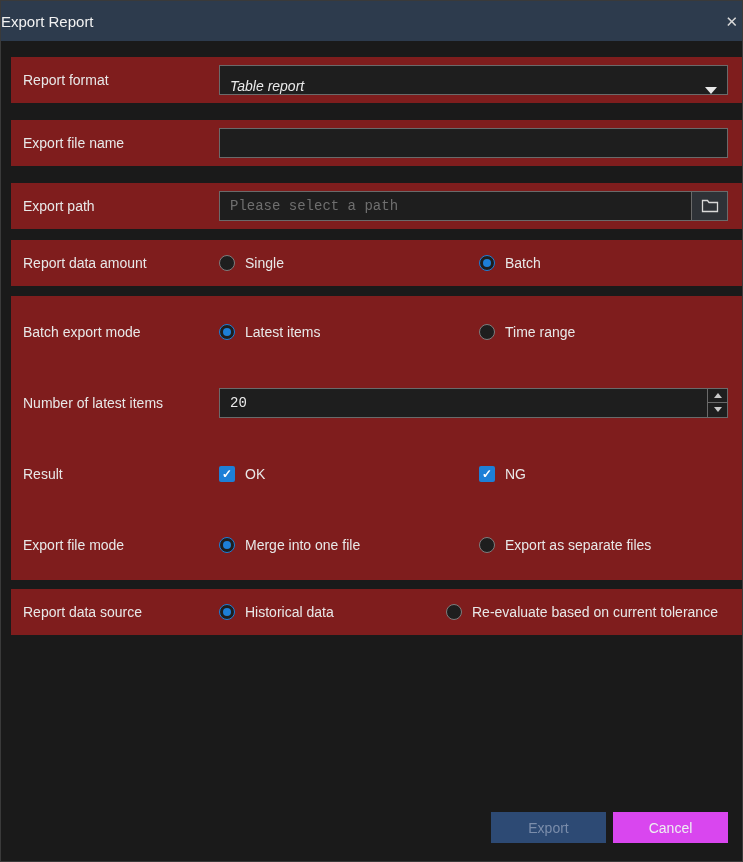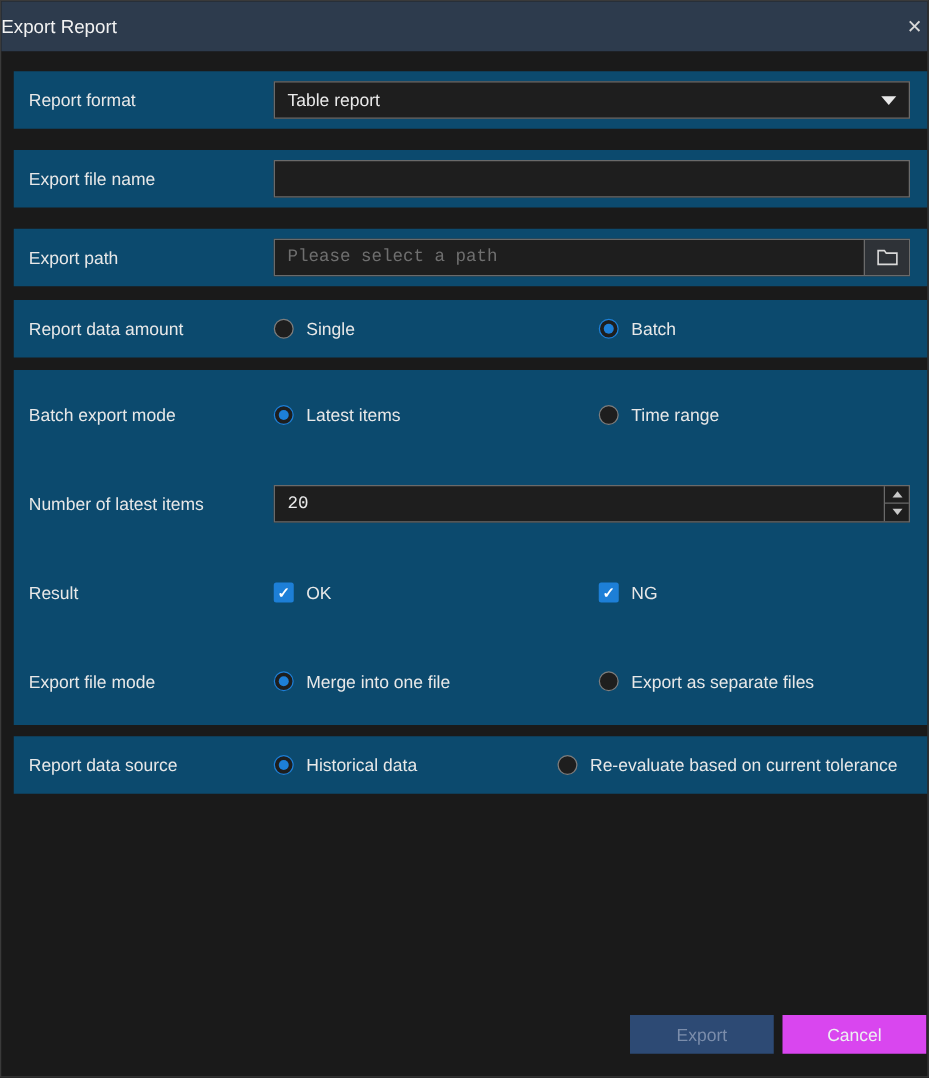--- a/index.html
+++ b/index.html
@@ -18,21 +18,21 @@
     background:#2d3b4d;
     display:flex; align-items:center; justify-content:space-between;
     padding:0 0;
   }
   .titlebar .title { font-size:15px; color:#f2f2f2; }
   .titlebar .close { color:#d8d8d8; font-size:15px; cursor:pointer; line-height:1; padding:2px 4px; }
 
   
   .content { padding-top:16px; }
   .panel {
-    background:#0c4a6e;
+    background:#7f1d1d;
     margin-left:10px;
   }
   .panel.mb17 { margin-bottom:17px; }
   .panel.mb11 { margin-bottom:11px; }
   .panel.mb10 { margin-bottom:10px; }
   .panel.mb9  { margin-bottom:9px; }
   .row {
     height:46px;
     display:flex; align-items:center;
     padding-left:12px;
@@ -68,23 +68,24 @@
     color:#eaeaea;
     font-size:14px;
     font-family:Liberation Mono, monospace;
     padding:0 10px;
     min-width:0;
   }
   input.plain::placeholder { color:#6f6f6f; }
   .inputwrap { display:flex; align-items:stretch; padding:0; }
 
   .dropdown {
-    display:flex; align-items:center; justify-content:space-between;
+    display:flex; align-items:flex-end; justify-content:space-between;
     padding:0 10px;
     cursor:pointer;
+    font-style:italic;
   }
   .chev {
     width:0; height:0;
     border-left:6px solid transparent;
     border-right:6px solid transparent;
     border-top:7px solid #e8e8e8;
   }
 
   
   .folder-btn {
@@ -146,21 +147,21 @@
     color:#ffffff;
     font-size:12px; font-weight:bold;
     display:flex; align-items:center; justify-content:center;
     line-height:1;
   }
   .opt-label { margin-left:10px; font-size:14px; color:#e8e8e8; }
 
   
   .footer {
     position:absolute;
-    right:1px; bottom:18px;
+    right:14px; bottom:18px;
     display:flex; gap:7px;
   }
   .btn {
     width:115px; height:31px;
     border:none;
     font-size:14px;
     font-family:"Liberation Sans", sans-serif;
     cursor:pointer;
   }
   .btn.export { background:#2d4a74; color:#7b8dab; }

